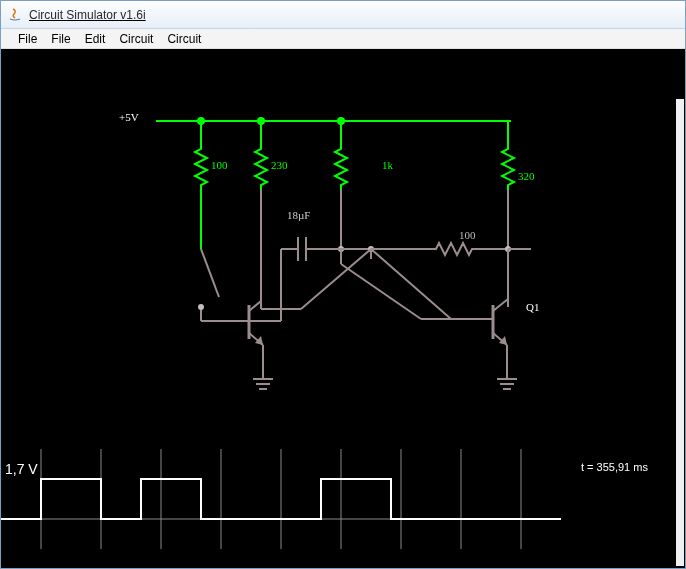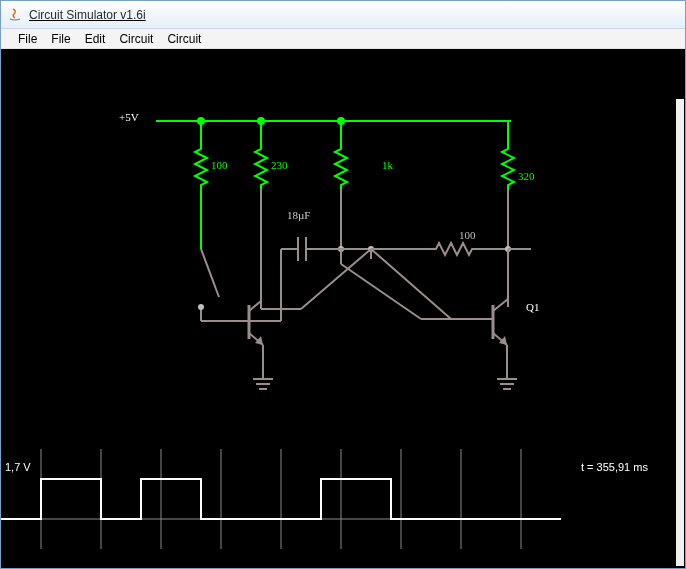--- a/index.html
+++ b/index.html
@@ -41,21 +41,21 @@
   .menubar span { cursor: default; }
   .canvas {
     flex: 1;
     background: #000;
     position: relative;
     overflow: hidden;
   }
   .canvas svg { position: absolute; top: 0; left: 0; }
   .lbl { position: absolute; color: #fff; font-family: Liberation Serif, serif; font-size: 11px; white-space: nowrap; }
   .lbl.green { color: #00ff00; }
-  .scope-label { position: absolute; color: #fff; font-family: sans-serif; font-size: 11px; }
+  .scope-label { position: absolute; color: #fff; font-family: sans-serif; font-size: 14px; }
   .time-label { position: absolute; color: #fff; font-family: sans-serif; font-size: 11px; }
   .right-edge {
     position: absolute; right: 1px; top: 50px; bottom: 2px; width: 8px;
     background: #f0f0f0;
   }
 </style>
 </head>
 <body>
 
 <div class="window">

